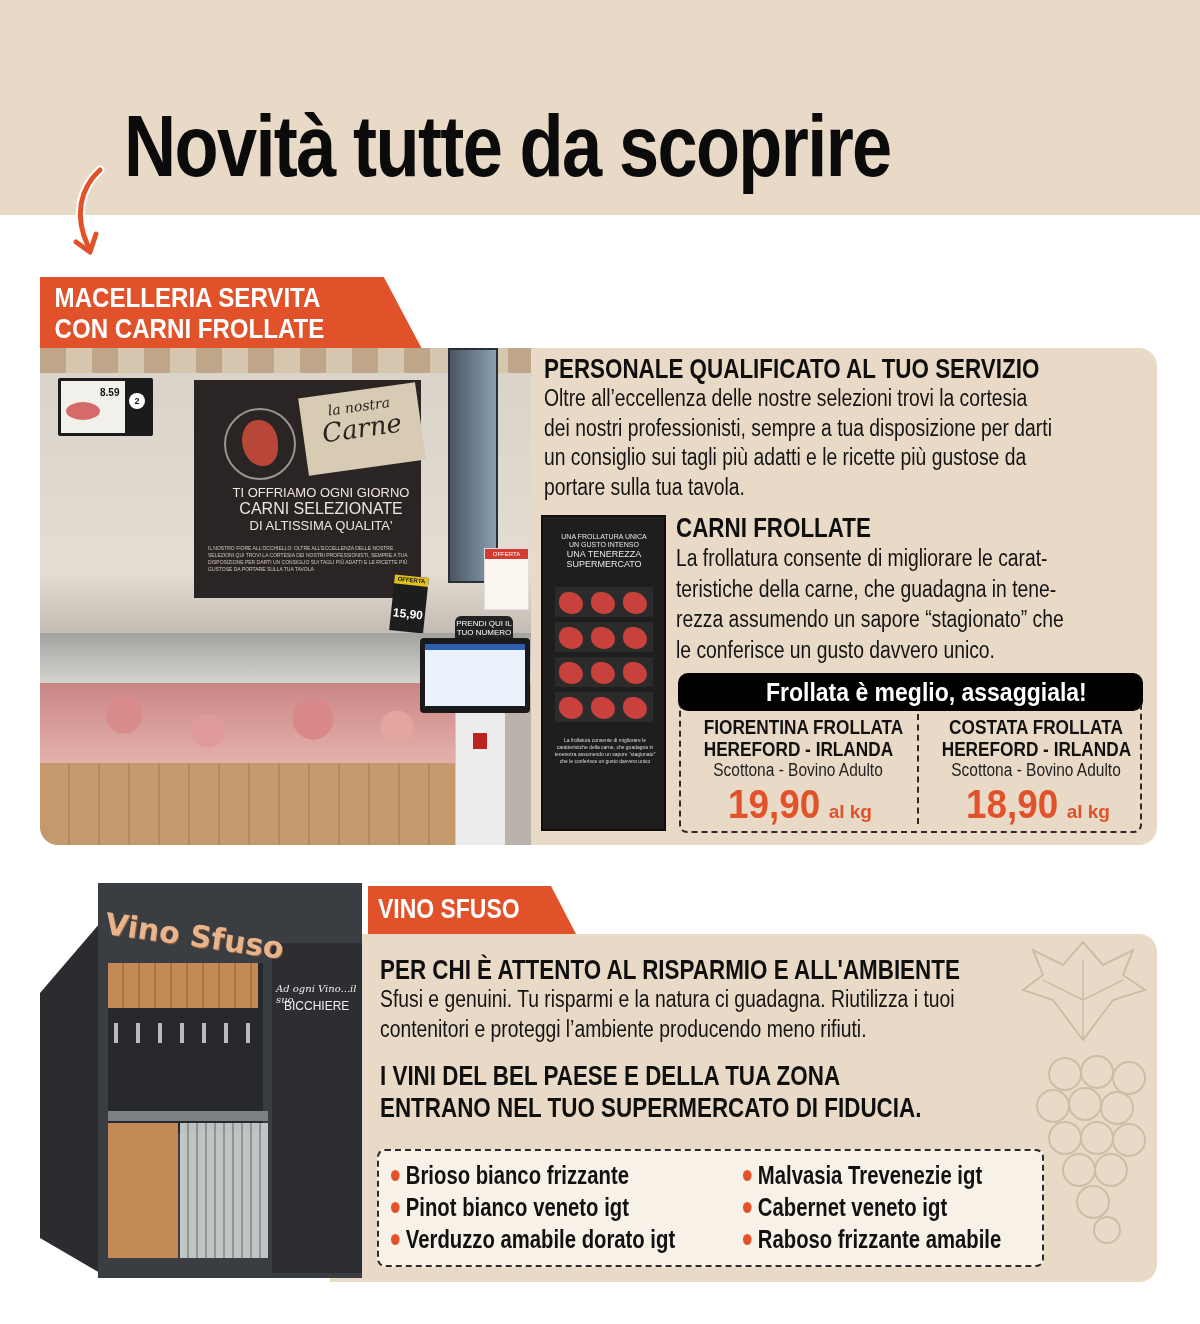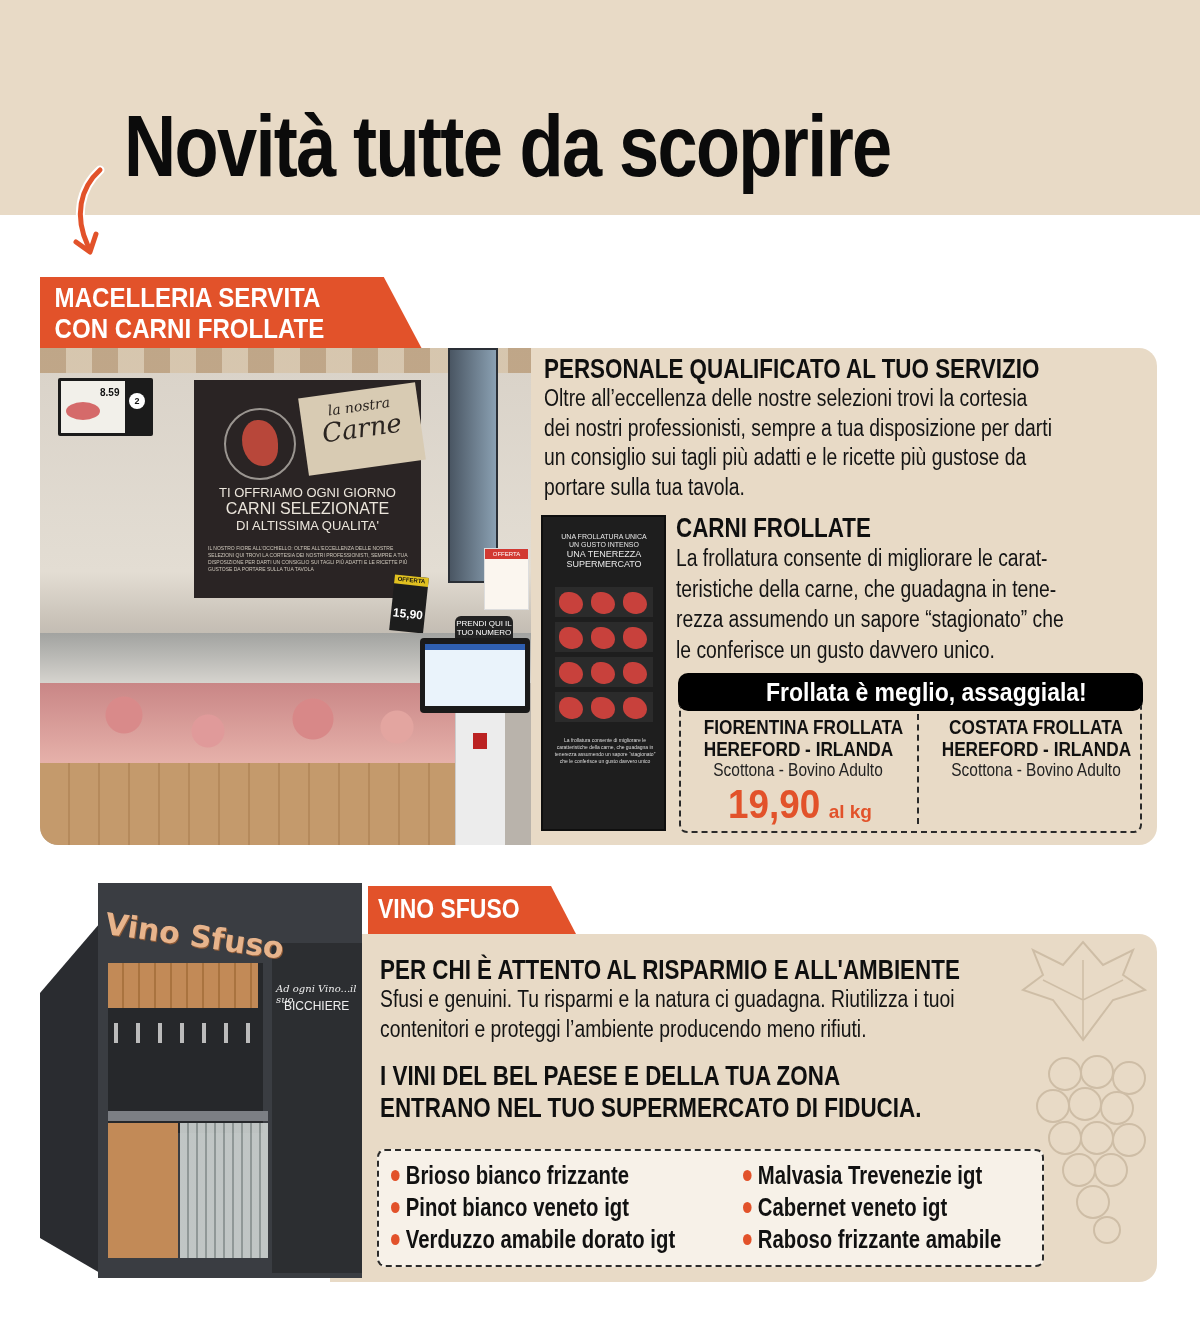--- a/index.html
+++ b/index.html
@@ -44,21 +44,21 @@
   .ph-tv .price { position: absolute; left: 42px; top: 9px; font-size: 10px; font-weight: 700; color: #111; }
   .ph-tv .num { position: absolute; left: 71px; top: 15px; width: 16px; height: 16px; border-radius: 50%; background: #fff; color:#111; font-size: 9px; text-align:center; line-height:16px; font-weight:700; }
 
   .ph-sign { position: absolute; left: 154px; top: 32px; width: 227px; height: 218px; background: #2a2424; }
   .ph-sign .tag { position: absolute; right: 0px; top: 10px; width: 118px; height: 78px; background: #d8cbb3; transform: rotate(-8deg);
     font-family: "DejaVu Serif", serif; font-style: italic; color: #2a2420; text-align: center; }
   .ph-sign .tag .a { display:block; font-size: 14px; margin-top: 8px; }
   .ph-sign .tag .b { display:block; font-size: 26px; line-height: 28px; }
   .ph-sign .steak { position: absolute; left: 48px; top: 40px; width: 36px; height: 46px; background: #b8473a; border-radius: 45% 55% 40% 60%; }
   .ph-sign .plate { position: absolute; left: 30px; top: 28px; width: 72px; height: 72px; border: 2px solid #9a9590; border-radius: 50%; }
-  .ph-sign .big { position: absolute; left: 0; top: 105px; width: 227px; text-align: center; color: #ece6dc; font-size: 13px; line-height: 15px; }
+  .ph-sign .big { position: absolute; left: 0; top: 105px; width: 254px; text-align: center; color: #ece6dc; font-size: 13px; line-height: 15px; }
   .ph-sign .small { position: absolute; left: 14px; top: 165px; width: 205px; color: #cfc8bc; font-size: 5px; line-height: 7px; }
 
   .ph-counter-top { position: absolute; left: 0; top: 285px; width: 491px; height: 50px; background: linear-gradient(180deg,#9ea09e,#d9d7d2); opacity:.9; }
   .ph-meat { position: absolute; left: 0; top: 335px; width: 420px; height: 80px;
     background: radial-gradient(circle at 20% 40%, #d98a8a 0 18px, transparent 19px),
                 radial-gradient(circle at 40% 60%, #e09a9a 0 16px, transparent 17px),
                 radial-gradient(circle at 65% 45%, #d88888 0 20px, transparent 21px),
                 radial-gradient(circle at 85% 55%, #e3a5a0 0 16px, transparent 17px),
                 linear-gradient(180deg, #c98686, #e6b1aa); }
   .ph-wood { position: absolute; left: 0; top: 415px; width: 420px; height: 82px;
@@ -265,20 +265,24 @@
     <div class="sub">Scottona - Bovino Adulto</div>
     <div class="price">
       <span class="v">19,90</span>
       <span class="u">al kg</span>
     </div>
   </div>
   <div class="offer o2">
     <div class="name">COSTATA FROLLATA</div>
     <div class="name">HEREFORD - IRLANDA</div>
     <div class="sub">Scottona - Bovino Adulto</div>
+    <div class="price">
+      <span class="v">18,90</span>
+      <span class="u">al kg</span>
+    </div>
   </div>
 </div>
 
 <div class="panel2">
   <svg class="grape-leaf" viewBox="0 0 140 110">
     <path d="M70 100 L40 60 L10 50 L30 35 L20 10 L50 25 L70 2 L90 25 L120 10 L110 35 L132 50 L100 60 Z" fill="none" stroke="#b9a78c" stroke-width="2"></path>
     <path d="M70 100 L70 20 M70 60 L30 40 M70 60 L110 40" stroke="#b9a78c" stroke-width="1.5"></path>
   </svg>
   <svg class="grape-bunch" viewBox="0 0 130 200">
     <g fill="none" stroke="#b9a78c" stroke-width="2">

